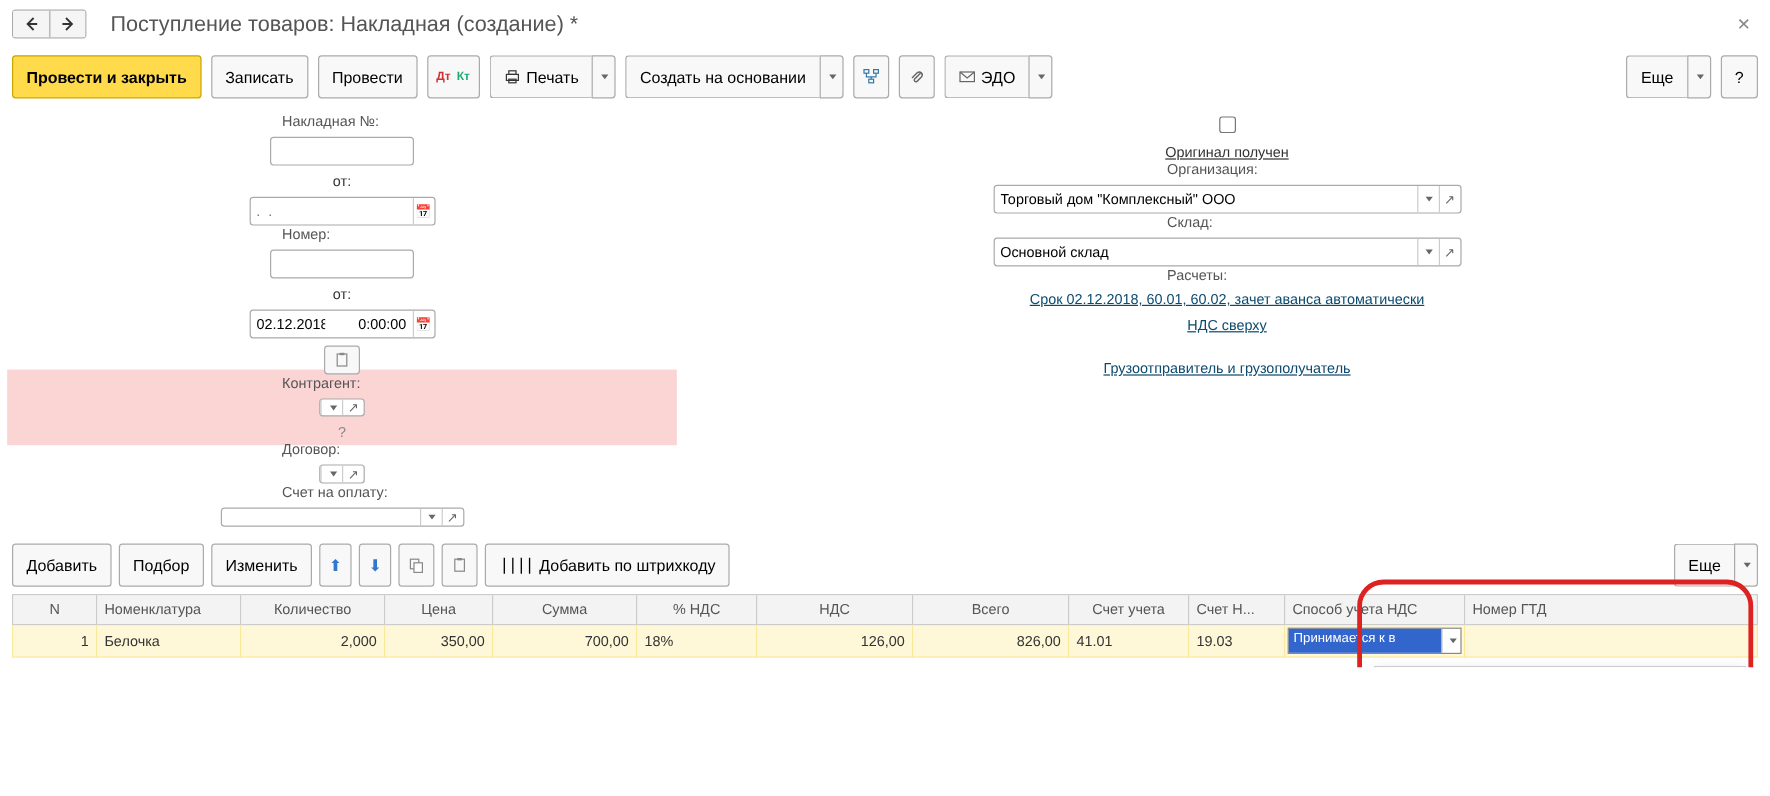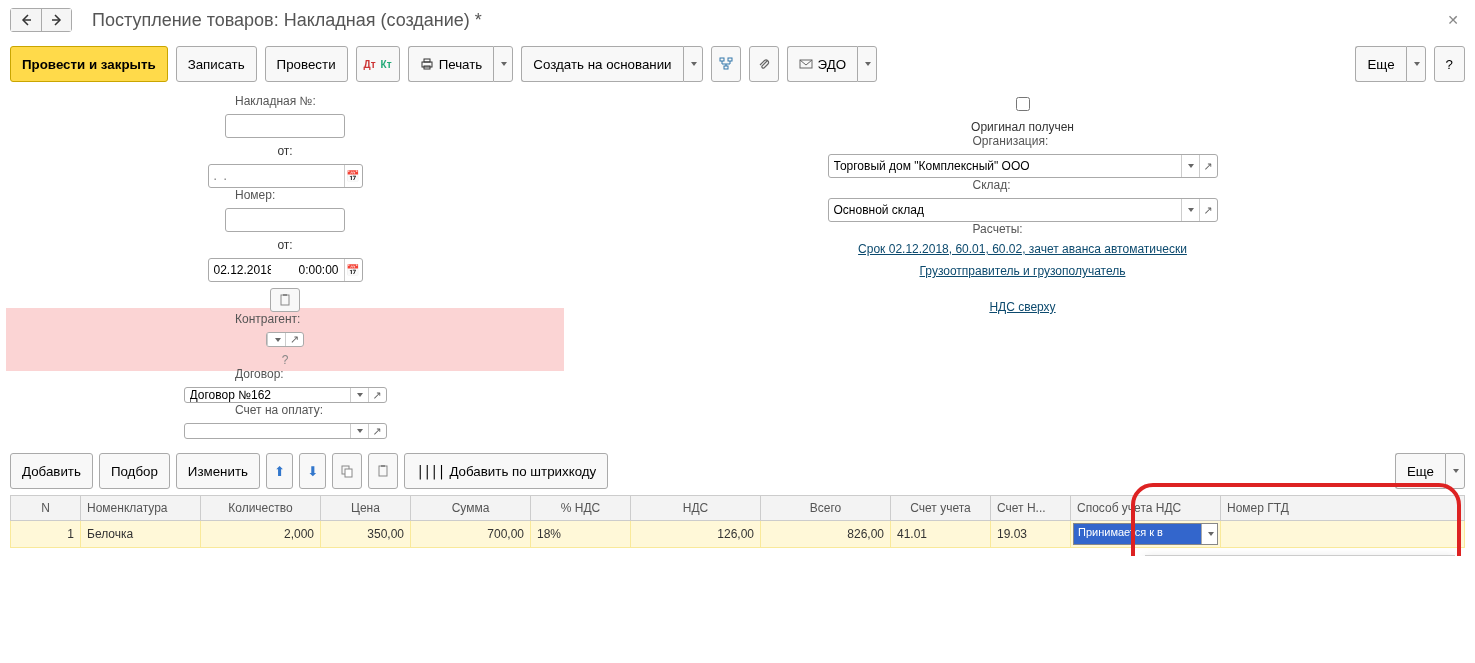--- a/index.html
+++ b/index.html
@@ -21,21 +21,21 @@
   .spacer { flex: 1; }
   .caret-down::after { content: ""; display: inline-block; border-left: 3px solid transparent; border-right: 3px solid transparent; border-top: 4px solid #666; margin-left: 2px; vertical-align: middle; }
   .form-grid { display: grid; grid-template-columns: 550px 1fr; gap: 0 20px; margin-bottom: 10px; }
   .form-row { display: flex; align-items: center; min-height: 36px; gap: 6px; flex-direction: column; }
   .form-row.highlight { background: #fbd4d4; padding: 4px 19px; margin: -4px -4px; }
   .form-label { width: 100px; color: #555; }
   .input-group { display: flex; border: 1px solid #aaa; border-radius: 3px; height: 24px; background:#fff; }
   .input-group input { border: none; outline: none; padding: 0 5px; flex: 1; min-width: 0; font-size: 12px; background: transparent; }
   .input-group .mini { border-left: 1px solid #ccc; width: 18px; display: flex; align-items: center; justify-content: center; cursor: pointer; color: #666; font-size: 11px; }
   .link { color: #0c4a6e; text-decoration: underline; cursor: pointer; }
-  .checkbox-row { display: flex; align-items: center; gap: 6px; }
+  .checkbox-row { display: flex; align-items: center; gap: 6px; text-decoration: underline; }
   input[type=checkbox] { width: 14px; height: 14px; }
   .section-toolbar { display: flex; align-items: center; gap: 6px; padding: 4px 0 6px; }
   .table-wrap { position: relative; }
   table.data { width: 100%; border-collapse: collapse; border: 1px solid #ccc; }
   table.data th { background: #f3f3f3; border: 1px solid #ccc; padding: 5px 6px; font-weight: normal; color: #555; text-align: left; font-size: 12px; }
   table.data td { border: 1px solid #f9e99a; padding: 5px 6px; background: #fff8d8; }
   .num-right { text-align: right; }
   .sel-cell { display: flex; border: 1px solid #888; background: #fff; height: 22px; }
   .sel-cell .sel-txt { flex: 1; background: #3366cc; color: #fff; padding: 2px 4px; overflow: hidden; white-space: nowrap; font-size: 11px; }
   .sel-cell .sel-caret { width: 16px; border-left: 1px solid #aaa; display: flex; align-items: center; justify-content: center; }
@@ -158,21 +158,20 @@
         <span class="form-label">Контрагент:</span>
         <div class="input-group" style="flex:1">
           <span class="mini caret-down"></span>
           <span class="mini">↗</span>
         </div>
         <span style="color:#888;padding:0 4px;cursor:pointer">?</span>
       </div>
       <div class="form-row">
         <span class="form-label">Договор:</span>
         <div class="input-group" style="flex:1">
-          <input value="Договор №162" style="">
           <span class="mini caret-down"></span>
           <span class="mini">↗</span>
         </div>
       </div>
       <div class="form-row">
         <span class="form-label">Счет на оплату:</span>
         <div class="input-group" style="flex:1">
           <input style="">
           <span class="mini caret-down"></span>
           <span class="mini">↗</span>
@@ -200,25 +199,25 @@
           <span class="mini caret-down"></span>
           <span class="mini">↗</span>
         </div>
       </div>
       <div class="form-row">
         <span class="form-label">Расчеты:</span>
         <span class="link">Срок 02.12.2018, 60.01, 60.02, зачет аванса автоматически</span>
       </div>
       <div class="form-row">
         <span class="form-label"></span>
+        <span class="link">НДС сверху</span>
+      </div>
+      <div class="form-row">
+        <span class="form-label"></span>
         <span class="link">Грузоотправитель и грузополучатель</span>
-      </div>
-      <div class="form-row">
-        <span class="form-label"></span>
-        <span class="link">НДС сверху</span>
       </div>
     </div>
   </div>
 
   <div class="section-toolbar">
     <button class="btn">Добавить</button>
     <button class="btn">Подбор</button>
     <button class="btn">Изменить</button>
     <button class="btn icon-only">
         <span style="color:#37c">⬆</span>

